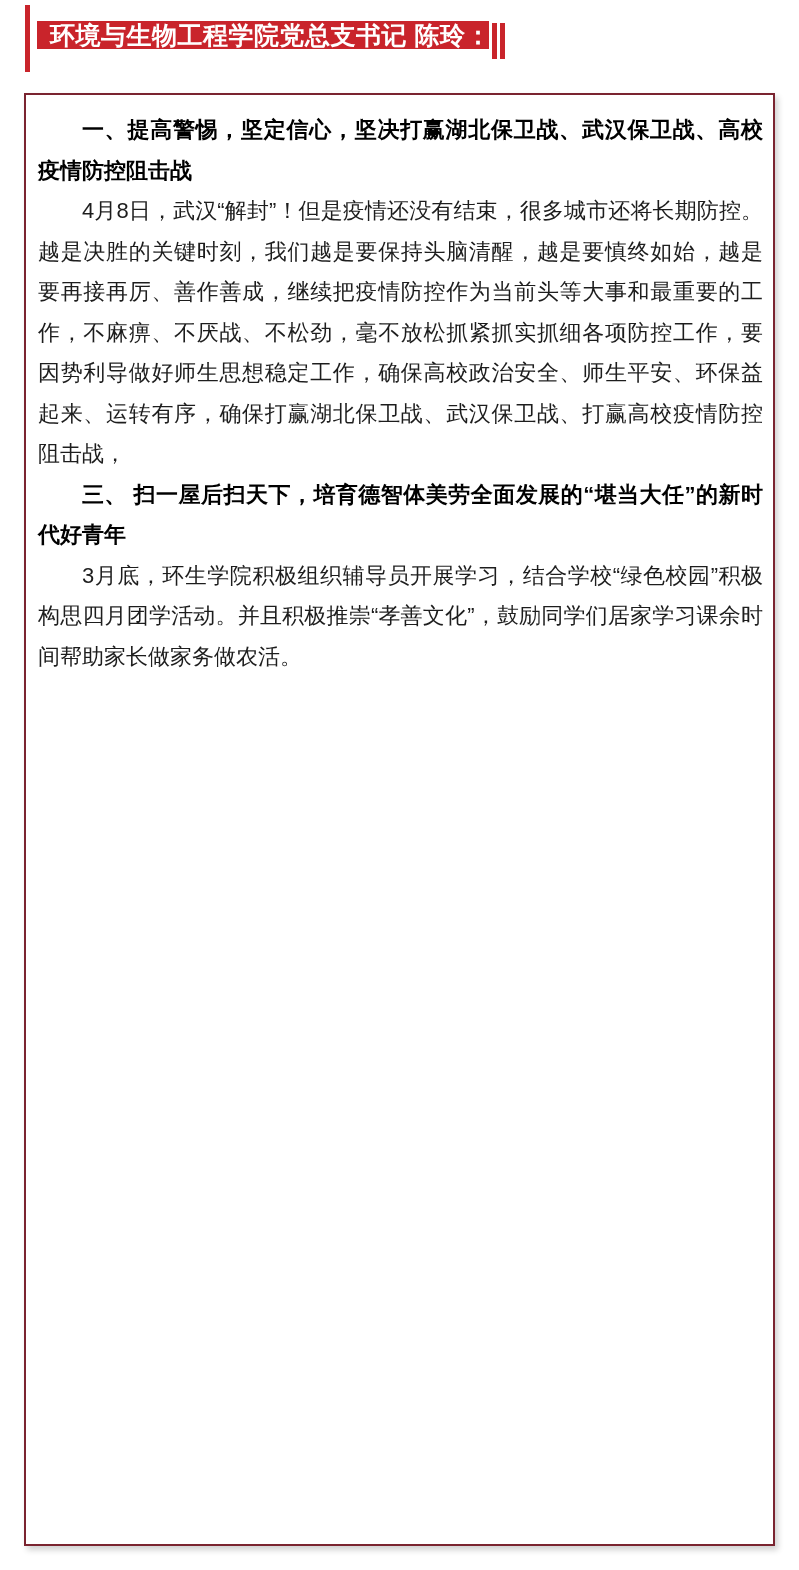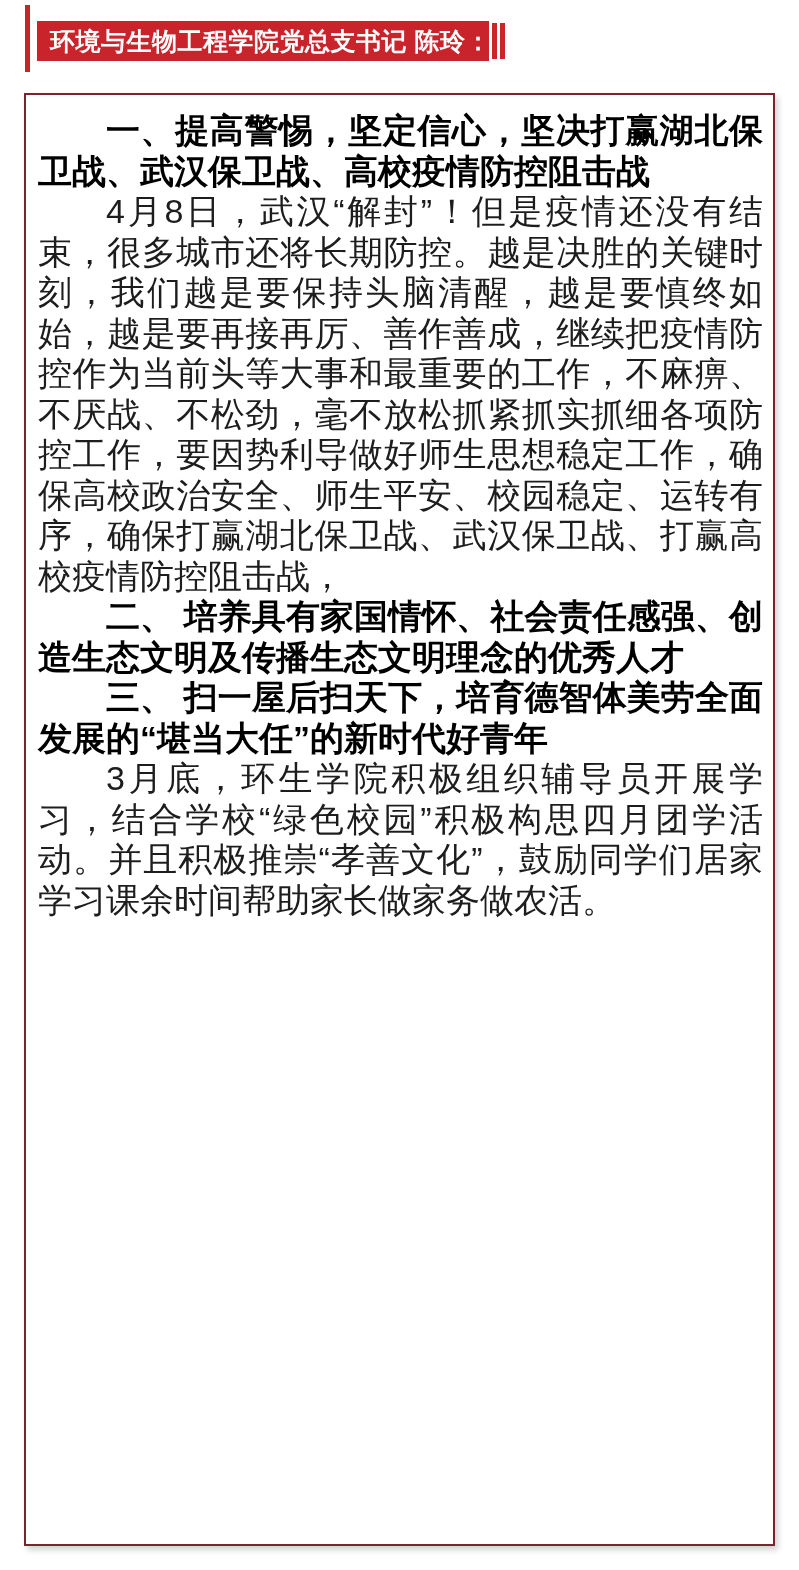--- a/index.html
+++ b/index.html
@@ -23,21 +23,21 @@
   
   .left-accent-bar{
     position:absolute;
     left:25px; top:5px;
     width:5px; height:67px;
     background:var(--accent-red);
   }
   .banner{
     position:absolute;
     left:37px; top:21px;
-    height:40px;
+    height:28px;
     width:452px;
     background:var(--accent-red);
     display:flex;
     align-items:center;
     padding:0 12px 0 13px;
   }
   .banner-label{
     color:#ffffff;
     font-size:25px;
     font-weight:bold;
@@ -60,21 +60,21 @@
     position:absolute;
     left:24px; top:93px;
     width:751px; height:1453px;
     background:#ffffff;
     border:2px solid var(--box-border);
     box-shadow:3px 4px 6px rgba(0,0,0,0.18);
     padding:15px 10px 0 12px;
   }
   .article{
     color:var(--text-color);
-    font-size:34px;
+    font-size:22px;
     line-height:40.5px;
     text-align:justify;
   }
   .article .section{
     text-indent:2em;
   }
   .article .heading{
     font-weight:bold;
     color:#000000;
   }
@@ -91,20 +91,19 @@
   </div>
 
   <div class="double-bars">
     <div class="bar"></div>
     <div class="bar"></div>
   </div>
 
   <div class="content-box">
     <div class="article">
       <div class="section heading">一、提高警惕，坚定信心，坚决打赢湖北保卫战、武汉保卫战、高校疫情防控阻击战</div>
-      <div class="section paragraph">4月8日，武汉“解封”！但是疫情还没有结束，很多城市还将长期防控。越是决胜的关键时刻，我们越是要保持头脑清醒，越是要慎终如始，越是要再接再厉、善作善成，继续把疫情防控作为当前头等大事和最重要的工作，不麻痹、不厌战、不松劲，毫不放松抓紧抓实抓细各项防控工作，要因势利导做好师生思想稳定工作，确保高校政治安全、师生平安、校园稳定、运转有序，确保打赢湖北保卫战、武汉保卫战、打赢高校疫情防控阻击战，</div>
-      <div class="section heading">二、 培养具有家国情怀、社会责任感强、创造生态文明及传播生态文明理念的优秀人才</div>
+      <div class="section paragraph">4月8日，武汉“解封”！但是疫情还没有结束，很多城市还将长期防控。越是决胜的关键时刻，我们越是要保持头脑清醒，越是要慎终如始，越是要再接再厉、善作善成，继续把疫情防控作为当前头等大事和最重要的工作，不麻痹、不厌战、不松劲，毫不放松抓紧抓实抓细各项防控工作，要因势利导做好师生思想稳定工作，确保高校政治安全、师生平安、环保益起来、运转有序，确保打赢湖北保卫战、武汉保卫战、打赢高校疫情防控阻击战，</div>
       <div class="section heading">三、 扫一屋后扫天下，培育德智体美劳全面发展的“堪当大任”的新时代好青年</div>
       <div class="section paragraph">3月底，环生学院积极组织辅导员开展学习，结合学校“绿色校园”积极构思四月团学活动。并且积极推崇“孝善文化”，鼓励同学们居家学习课余时间帮助家长做家务做农活。</div>
     </div>
   </div>
 
 </div>
 
 </body></html>

